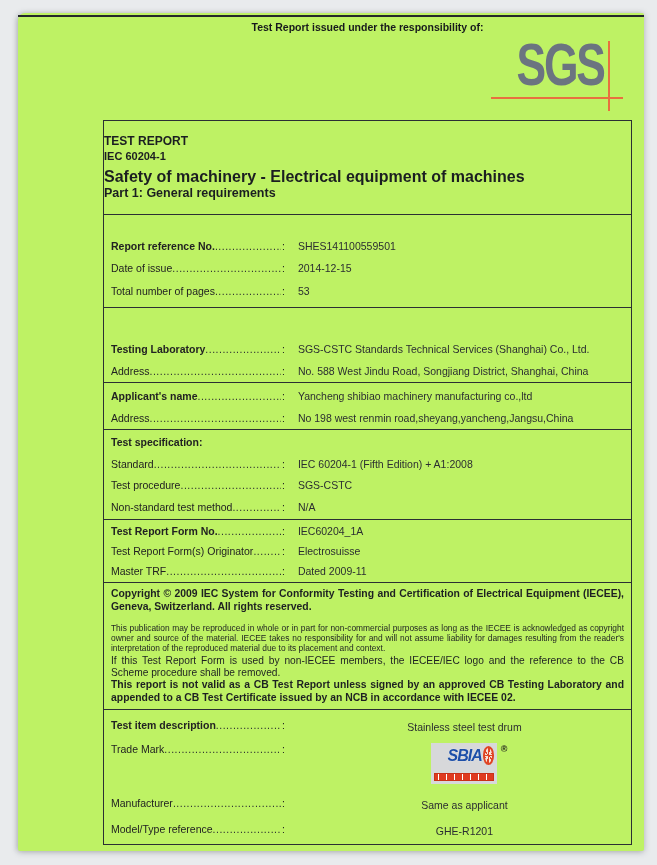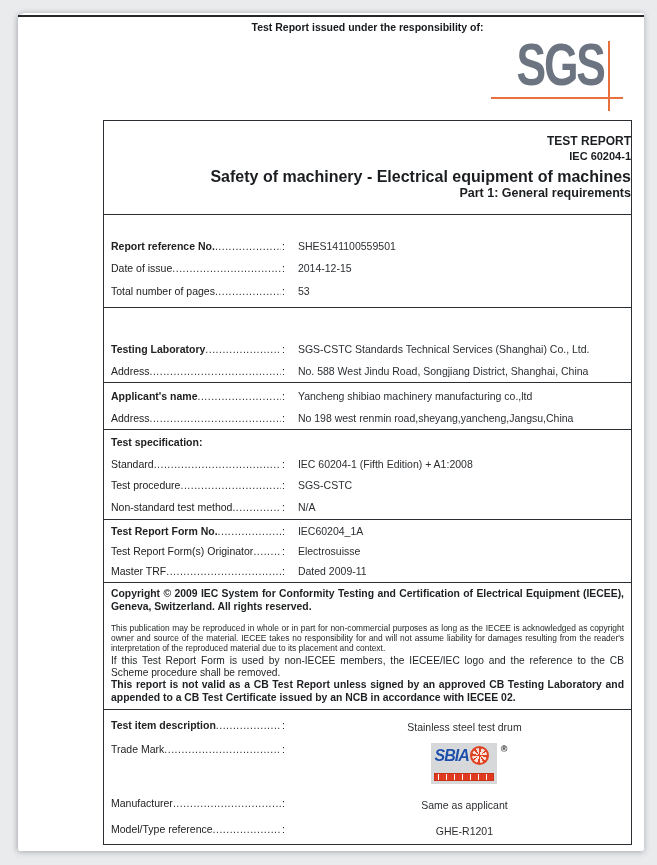--- a/index.html
+++ b/index.html
@@ -1,40 +1,40 @@
 <!DOCTYPE html>
 <html><head>
 <meta charset="utf-8">
 <style>
   * { margin:0; padding:0; box-sizing:border-box; }
   html,body { width:657px; height:865px; }
   body { font-family:"Liberation Sans", sans-serif; background:#e9ebed; }
   .stage { position:relative; width:657px; height:865px; background:#e9ebed; overflow:hidden; }
   .page {
     position:absolute; left:18px; top:13px; width:626px; height:838px;
-    background:#ffffff; border-radius:7px 2px 2px 2px;
+    background:#bef264; border-radius:7px 2px 2px 2px;
     box-shadow:0 1px 6px rgba(80,86,92,.38), -2px 0 4px rgba(80,86,92,.12);
   }
   .top-rule { position:absolute; left:0; top:2px; width:100%; height:2px; background:#24282b; }
   .issued { position:absolute; left:85px; top:8px; width:529px; text-align:center;
             font-weight:700; font-size:10.5px; color:#17191c; }
 
   
   .sgs { position:absolute; top:0; right:0; width:210px; height:110px; }
   .sgs-hline { position:absolute; right:21px; top:84px; width:132px; height:2px; background:#e8703f; }
   .sgs-vline { position:absolute; right:34px; top:28px; width:2px; height:70px; background:#e8703f; }
   .sgs-text  { position:absolute; right:40px; top:22px; font-size:60px; line-height:60px;
                font-weight:700; color:#6b7480; letter-spacing:-3px;
                transform:scaleX(.74); transform-origin:100% 0; }
 
   
   .report-table { position:absolute; left:85px; top:107px; width:529px; height:725px;
                   border:1.6px solid #2b2f33; font-size:10.5px; color:#222; overflow:hidden; }
   .sec { border-bottom:1.6px solid #2b2f33; overflow:hidden; }
-  .s-title { height:94px; padding-top:13px; text-align:right; color:#1b1e21; }
+  .s-title { height:94px; padding-top:13px; text-align:left; color:#1b1e21; }
   .t1 { font-size:12px;   font-weight:700; line-height:15px; }
   .t2 { font-size:11px;   font-weight:700; line-height:14px; margin-bottom:5px; }
   .t3 { font-size:16px;   font-weight:700; line-height:17px; }
   .t4 { font-size:12.5px; font-weight:700; line-height:17px; }
 
   .s-a { height:93px; padding-top:20px; }
   .s-b { height:47px; padding-top:2px;margin-top:28px; }
   .s-c { height:47px; padding-top:2px; }
   .s-d { height:90px; padding-top:2px; }
   .s-e { height:63px; padding-top:1px; }
@@ -56,21 +56,21 @@
   .val { flex:1; padding-left:11px; white-space:nowrap; overflow:hidden; color:#2b2e31; }
   .s-g .val { position:relative; top:2px; }
 
   
   .cp-bold   { font-size:10.4px; font-weight:700; line-height:12.6px; text-align:justify; }
   .cp-small  { font-size:8.4px;  line-height:9.8px; text-align:justify; margin-top:11px; }
   .cp-normal { font-size:10.2px; line-height:12.4px; text-align:justify; margin-top:1px; }
 
   
   .tm-wrap { position:relative; display:inline-block; margin-top:3px; }
-  .tm-box  { display:block; width:66px; height:41px; background:#d7d8da; position:relative; padding:3px 3px 0 3px; }
+  .tm-box  { display:block; width:66px; height:41px; background:#d7d8da; position:relative; padding:3px 3px 0 16px; }
   .tm-top  { display:flex; align-items:center; }
   .tm-sbia { font-weight:700; font-size:16px; line-height:18px; letter-spacing:-1px; color:#1d4fa8;
              text-shadow:0 0 1px #ffffff; font-style:italic; }
   .tm-wheel { display:inline-block; width:19px; height:19px; margin-left:1px; border-radius:50%;
               border:2.5px solid #e04424;
               background:repeating-conic-gradient(#e04424 0deg 17deg, #f7e3da 17deg 45deg); }
   .tm-banner { position:absolute; left:3px; right:3px; bottom:3px; height:8px;
                background:repeating-linear-gradient(90deg, #df3a20 0 3.5px, #ffffff 3.5px 4.5px, #df3a20 4.5px 8px);
                background-color:#df3a20; border:1px solid #c93018; }
   .tm-reg { position:absolute; top:-5px; right:-10px; font-size:9px; font-weight:700; color:#1b1b1b; }

